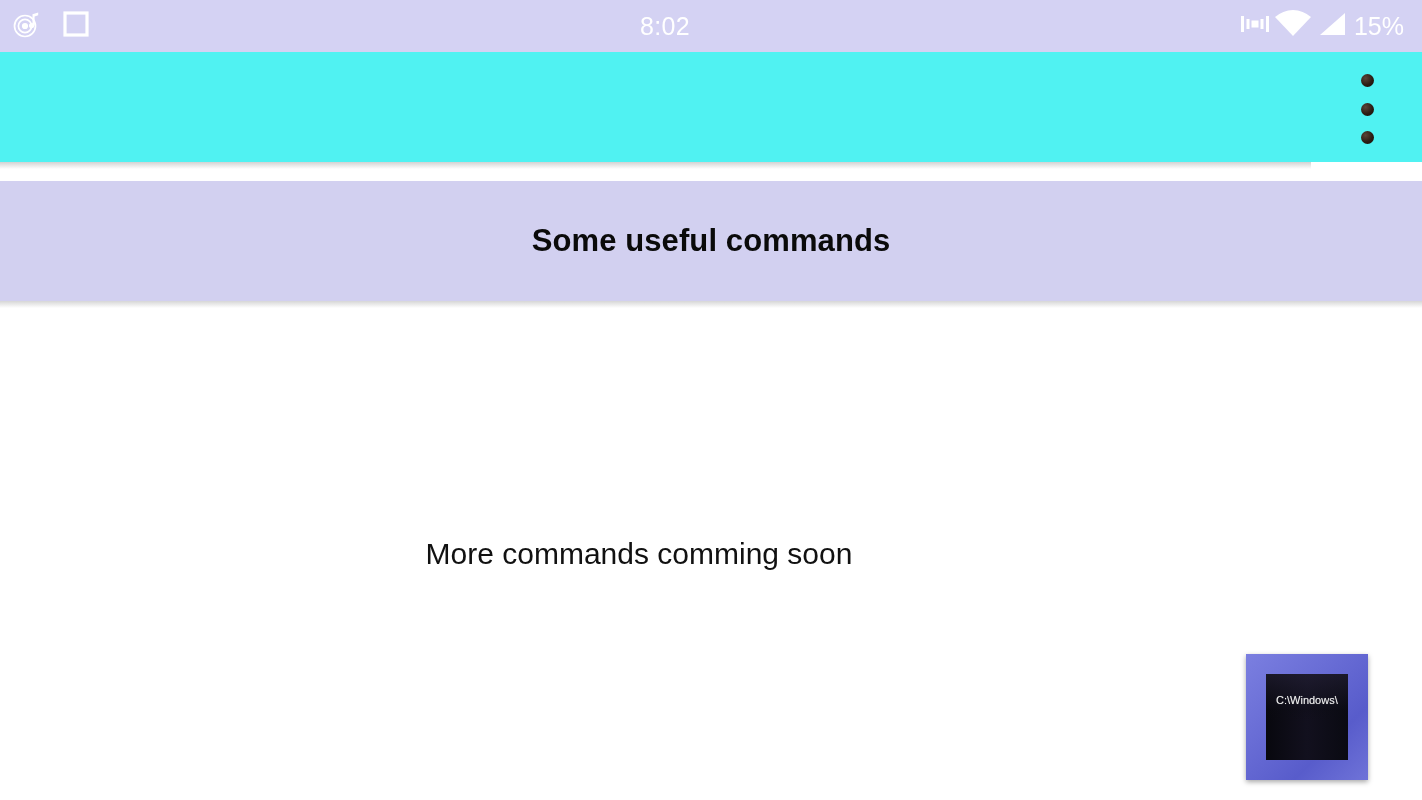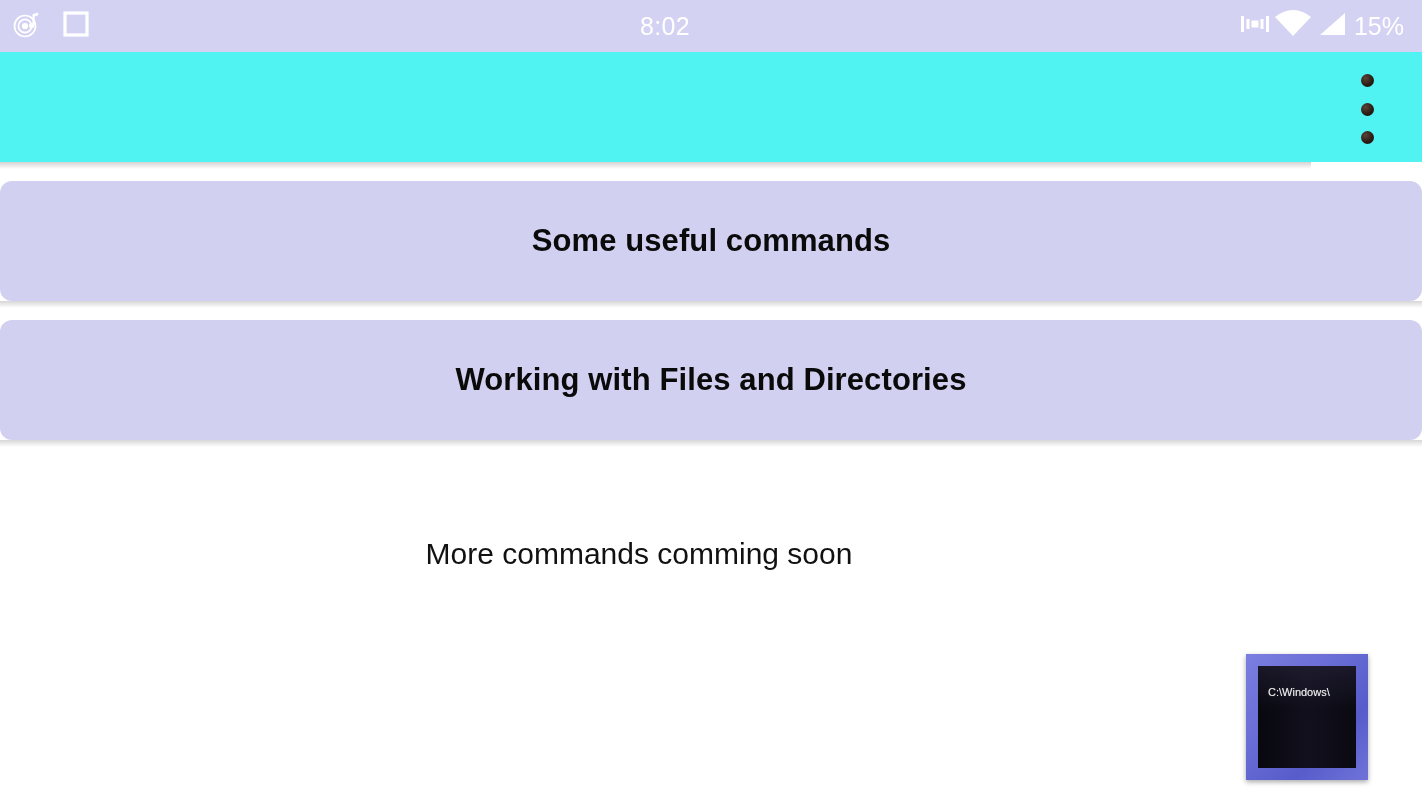--- a/index.html
+++ b/index.html
@@ -114,21 +114,20 @@
   }
   .card {
     position: relative;
     width: 1422px;
     background: #d2d0f0;
     box-sizing: border-box;
     display: flex;
     align-items: center;
     justify-content: center;
     cursor: pointer;
-    border-radius: 12px;
   }
   .card::after {
     content: "";
     position: absolute;
     left: 0; right: 0;
     bottom: -7px;
     height: 7px;
     background: linear-gradient(to bottom, rgba(120,120,120,0.30), rgba(150,150,150,0.0));
   }
   .card-title {
@@ -157,21 +156,21 @@
   
   .cmd-icon {
     position: absolute;
     left: 1246px;
     top: 654px;
     width: 122px;
     height: 126px;
     background: linear-gradient(135deg, #7b7fe0 0%, #6a6ed6 35%, #585ccb 70%, #6f73d8 100%);
     box-shadow: 0 2px 5px rgba(0,0,0,0.35);
     box-sizing: border-box;
-    padding: 12px;
+    padding: 20px;
     cursor: pointer;
   }
   .cmd-screen {
     position: relative;
     width: 100%;
     height: 100%;
     background: #0c0c14;
     box-sizing: border-box;
     overflow: hidden;
     box-shadow: inset 3px 3px 7px rgba(0,0,0,0.9),
@@ -253,23 +252,20 @@
     <span class="overflow-dot"></span>
     <span class="overflow-dot"></span>
     <span class="overflow-dot"></span>
   </div>
 </div>
 
 <div class="card-list">
   <div class="card" id="card-0">
     <span class="card-title">Some useful commands</span>
   </div>
-  <div class="card" id="card-1">
-    <span class="card-title">Working with Files and Directories</span>
-  </div>
 </div>
 
 <div class="footer-note">More commands comming soon</div>
 
 <div class="cmd-icon">
   <div class="cmd-screen">
     <div class="cmd-screen-inner"></div>
     <div class="cmd-text">C:\Windows\</div>
   </div>
 </div>

